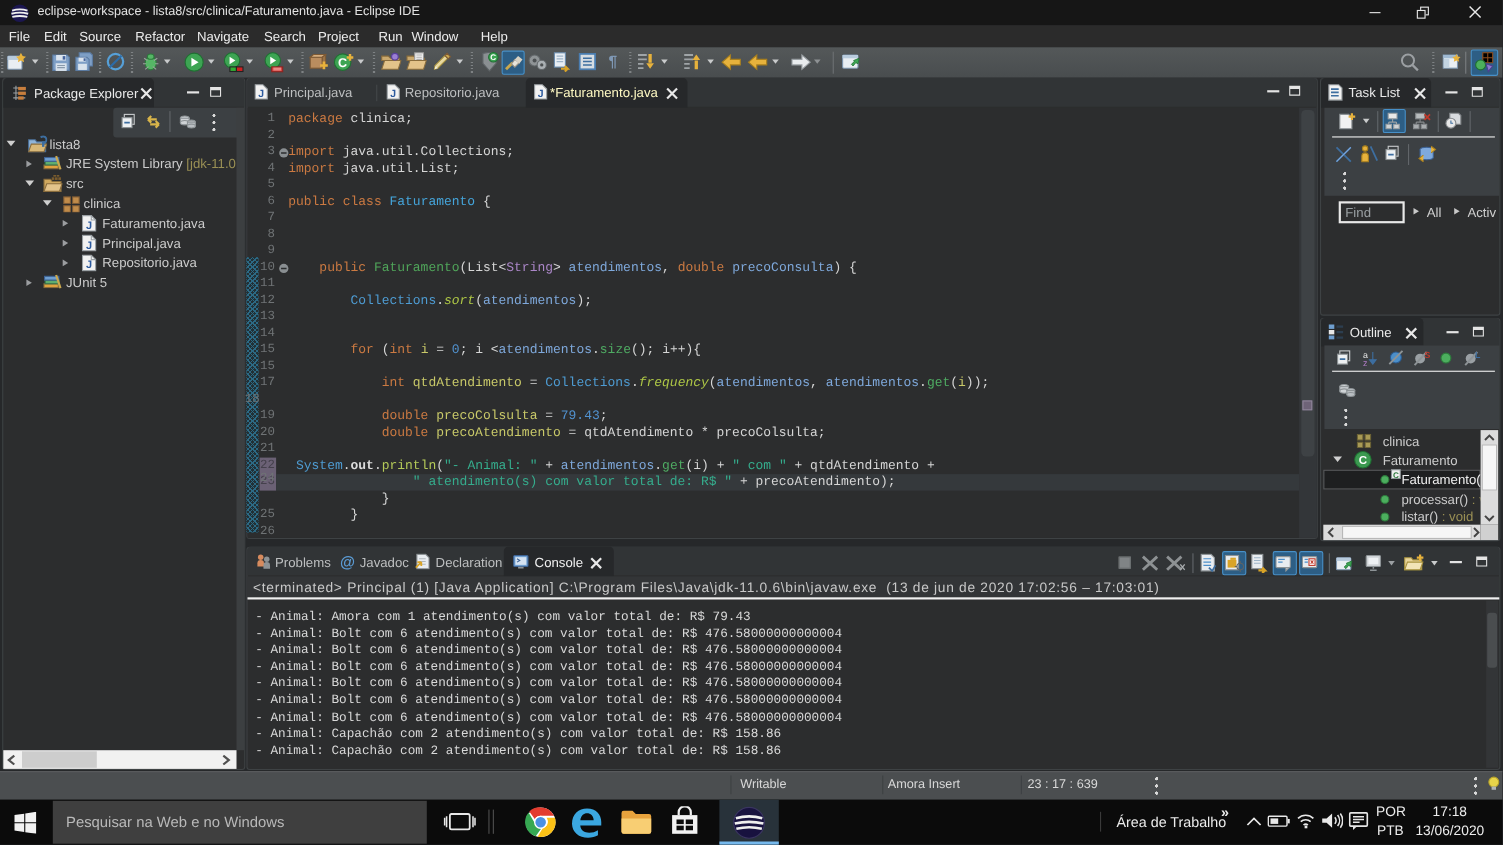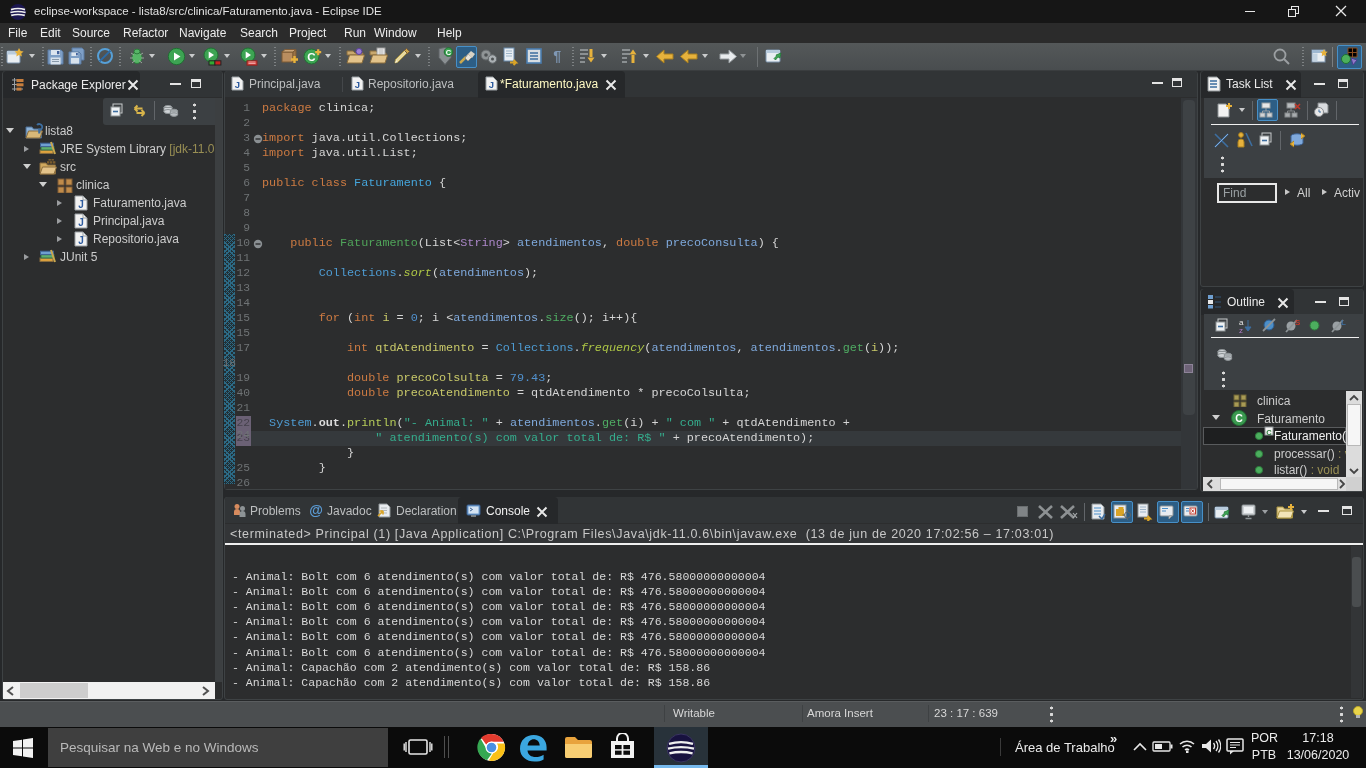--- a/index.html
+++ b/index.html
@@ -408,21 +408,21 @@
 <div class="ln" style="left:234px;top:235.5px">10</div>
 <div class="ln" style="left:234px;top:250.5px">11</div>
 <div class="ln" style="left:234px;top:265.5px">12</div>
 <div class="ln" style="left:234px;top:280.5px">13</div>
 <div class="ln" style="left:234px;top:295.5px">14</div>
 <div class="ln" style="left:234px;top:310.5px">15</div>
 <div class="ln" style="left:234px;top:325.5px">15</div>
 <div class="ln" style="left:234px;top:340.5px">17</div>
 <div class="ln" style="left:220px;top:355.5px">18</div>
 <div class="ln" style="left:234px;top:370.5px">19</div>
-<div class="ln" style="left:234px;top:385.5px">40</div>
+<div class="ln" style="left:234px;top:385.5px">20</div>
 <div class="ln" style="left:234px;top:400.5px">21</div>
 <div class="ln" style="left:234px;top:415.5px;color:#45414c">22</div>
 <div class="ln" style="left:234px;top:430.5px;color:#45414c">23</div>
 <div class="ln" style="left:234px;top:428px">24</div>
 <div class="ln" style="left:234px;top:460.5px">25</div>
 <div class="ln" style="left:234px;top:475.5px">26</div>
 <div class="cl" style="top:100.5px"><span class="kw">package</span> clinica;</div>
 <div class="cl" style="top:130.5px"><span class="kw">import</span> java.util.Collections;</div>
 <div class="cl" style="top:145.5px"><span class="kw">import</span> java.util.List;</div>
 <div class="cl" style="top:175.5px"><span class="kw">public</span> <span class="kw">class</span> <span class="cd">Faturamento</span> {</div>
@@ -724,20 +724,21 @@
 <div class="abs" style="left:807px;top:707px;color:#d8d8d8;font-size:11.5px">Amora Insert</div>
 <div class="vline" style="left:928px;top:705px;width:1px;height:17px;background:#3e4143"></div>
 <div class="abs" style="left:934px;top:707px;color:#d8d8d8;font-size:11.5px">23 : 17 : 639</div>
 <div class="dots3" style="left:1050px;top:706px"></div>
 <div class="dots3" style="left:1340px;top:706px"></div>
 <svg class="abs" style="left:1351px;top:705px" width="14" height="17">
     <circle cx="7" cy="6" r="4.5" fill="#e8d44a" stroke="#b8a42a"></circle>
     <rect x="5" y="10" width="4" height="3" fill="#b0b4b6"></rect>
   </svg>
 <div class="abs" style="left:224px;top:545px;width:1127px;height:154px;overflow:hidden">
+<div class="abs mono" style="left:8px;top:8.5px;font-size:11.55px;line-height:15px;color:#d8d8d8;white-space:pre">- Animal: Amora com 1 atendimento(s) com valor total de: R$ 79.43</div>
 <div class="abs mono" style="left:8px;top:23.7px;font-size:11.55px;line-height:15px;color:#d8d8d8;white-space:pre">- Animal: Bolt com 6 atendimento(s) com valor total de: R$ 476.58000000000004</div>
 <div class="abs mono" style="left:8px;top:38.8px;font-size:11.55px;line-height:15px;color:#d8d8d8;white-space:pre">- Animal: Bolt com 6 atendimento(s) com valor total de: R$ 476.58000000000004</div>
 <div class="abs mono" style="left:8px;top:54.0px;font-size:11.55px;line-height:15px;color:#d8d8d8;white-space:pre">- Animal: Bolt com 6 atendimento(s) com valor total de: R$ 476.58000000000004</div>
 <div class="abs mono" style="left:8px;top:69.1px;font-size:11.55px;line-height:15px;color:#d8d8d8;white-space:pre">- Animal: Bolt com 6 atendimento(s) com valor total de: R$ 476.58000000000004</div>
 <div class="abs mono" style="left:8px;top:84.3px;font-size:11.55px;line-height:15px;color:#d8d8d8;white-space:pre">- Animal: Bolt com 6 atendimento(s) com valor total de: R$ 476.58000000000004</div>
 <div class="abs mono" style="left:8px;top:99.5px;font-size:11.55px;line-height:15px;color:#d8d8d8;white-space:pre">- Animal: Bolt com 6 atendimento(s) com valor total de: R$ 476.58000000000004</div>
 <div class="abs mono" style="left:8px;top:114.6px;font-size:11.55px;line-height:15px;color:#d8d8d8;white-space:pre">- Animal: Capachão com 2 atendimento(s) com valor total de: R$ 158.86</div>
 <div class="abs mono" style="left:8px;top:129.8px;font-size:11.55px;line-height:15px;color:#d8d8d8;white-space:pre">- Animal: Capachão com 2 atendimento(s) com valor total de: R$ 158.86</div>
 </div>
 

